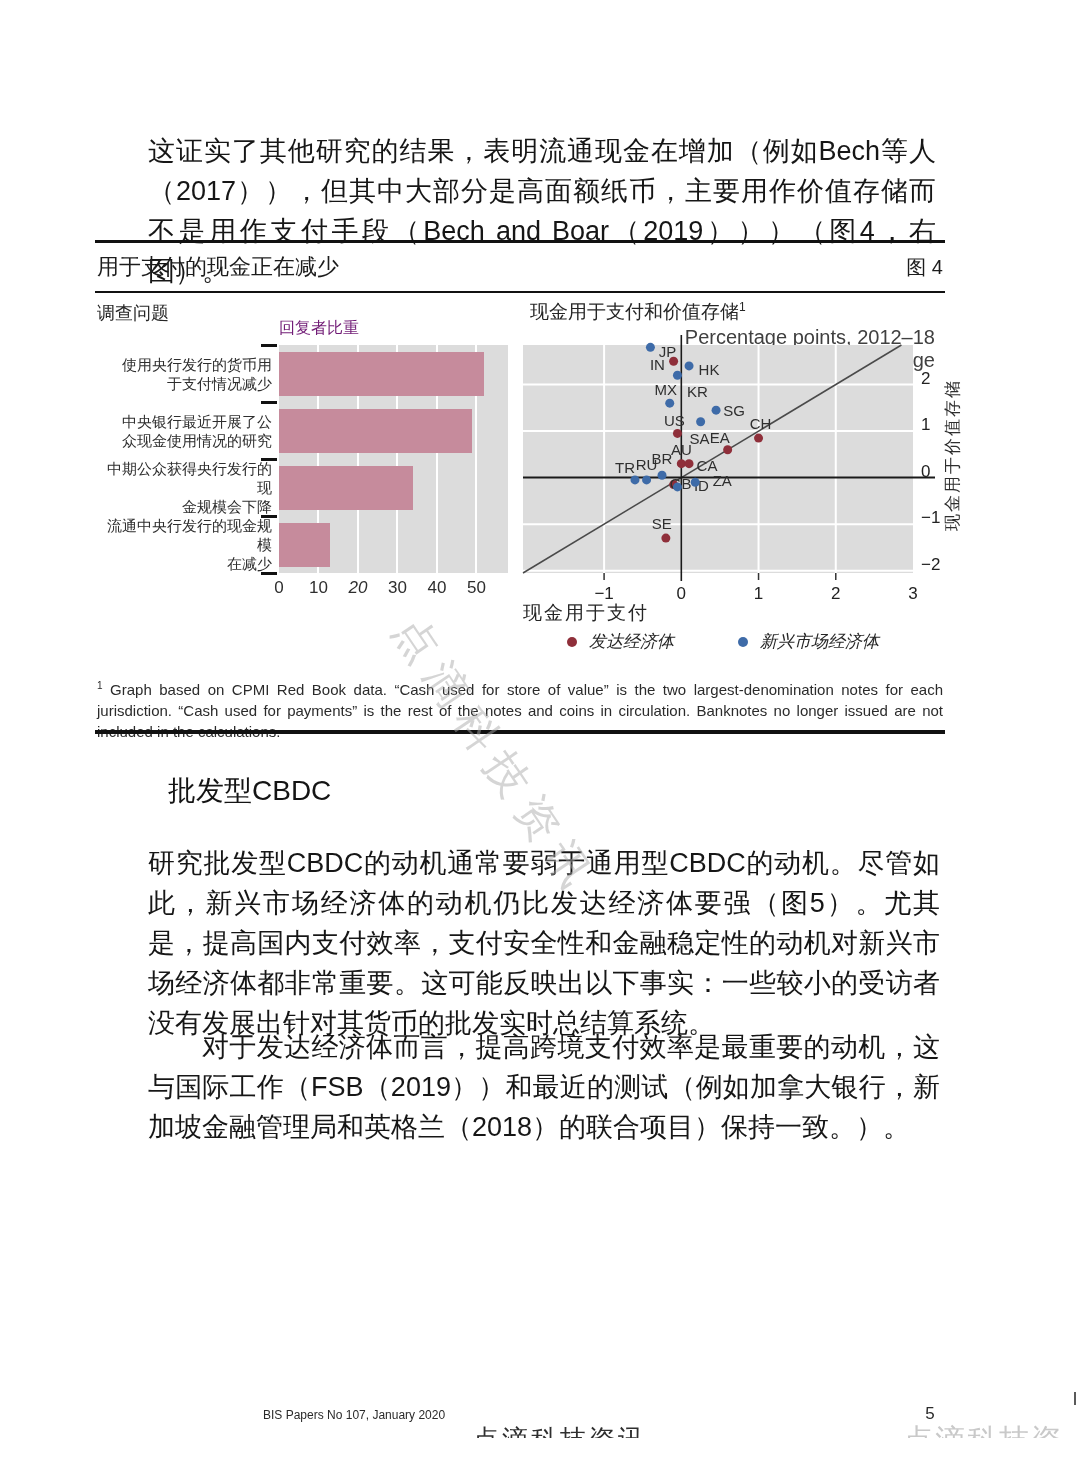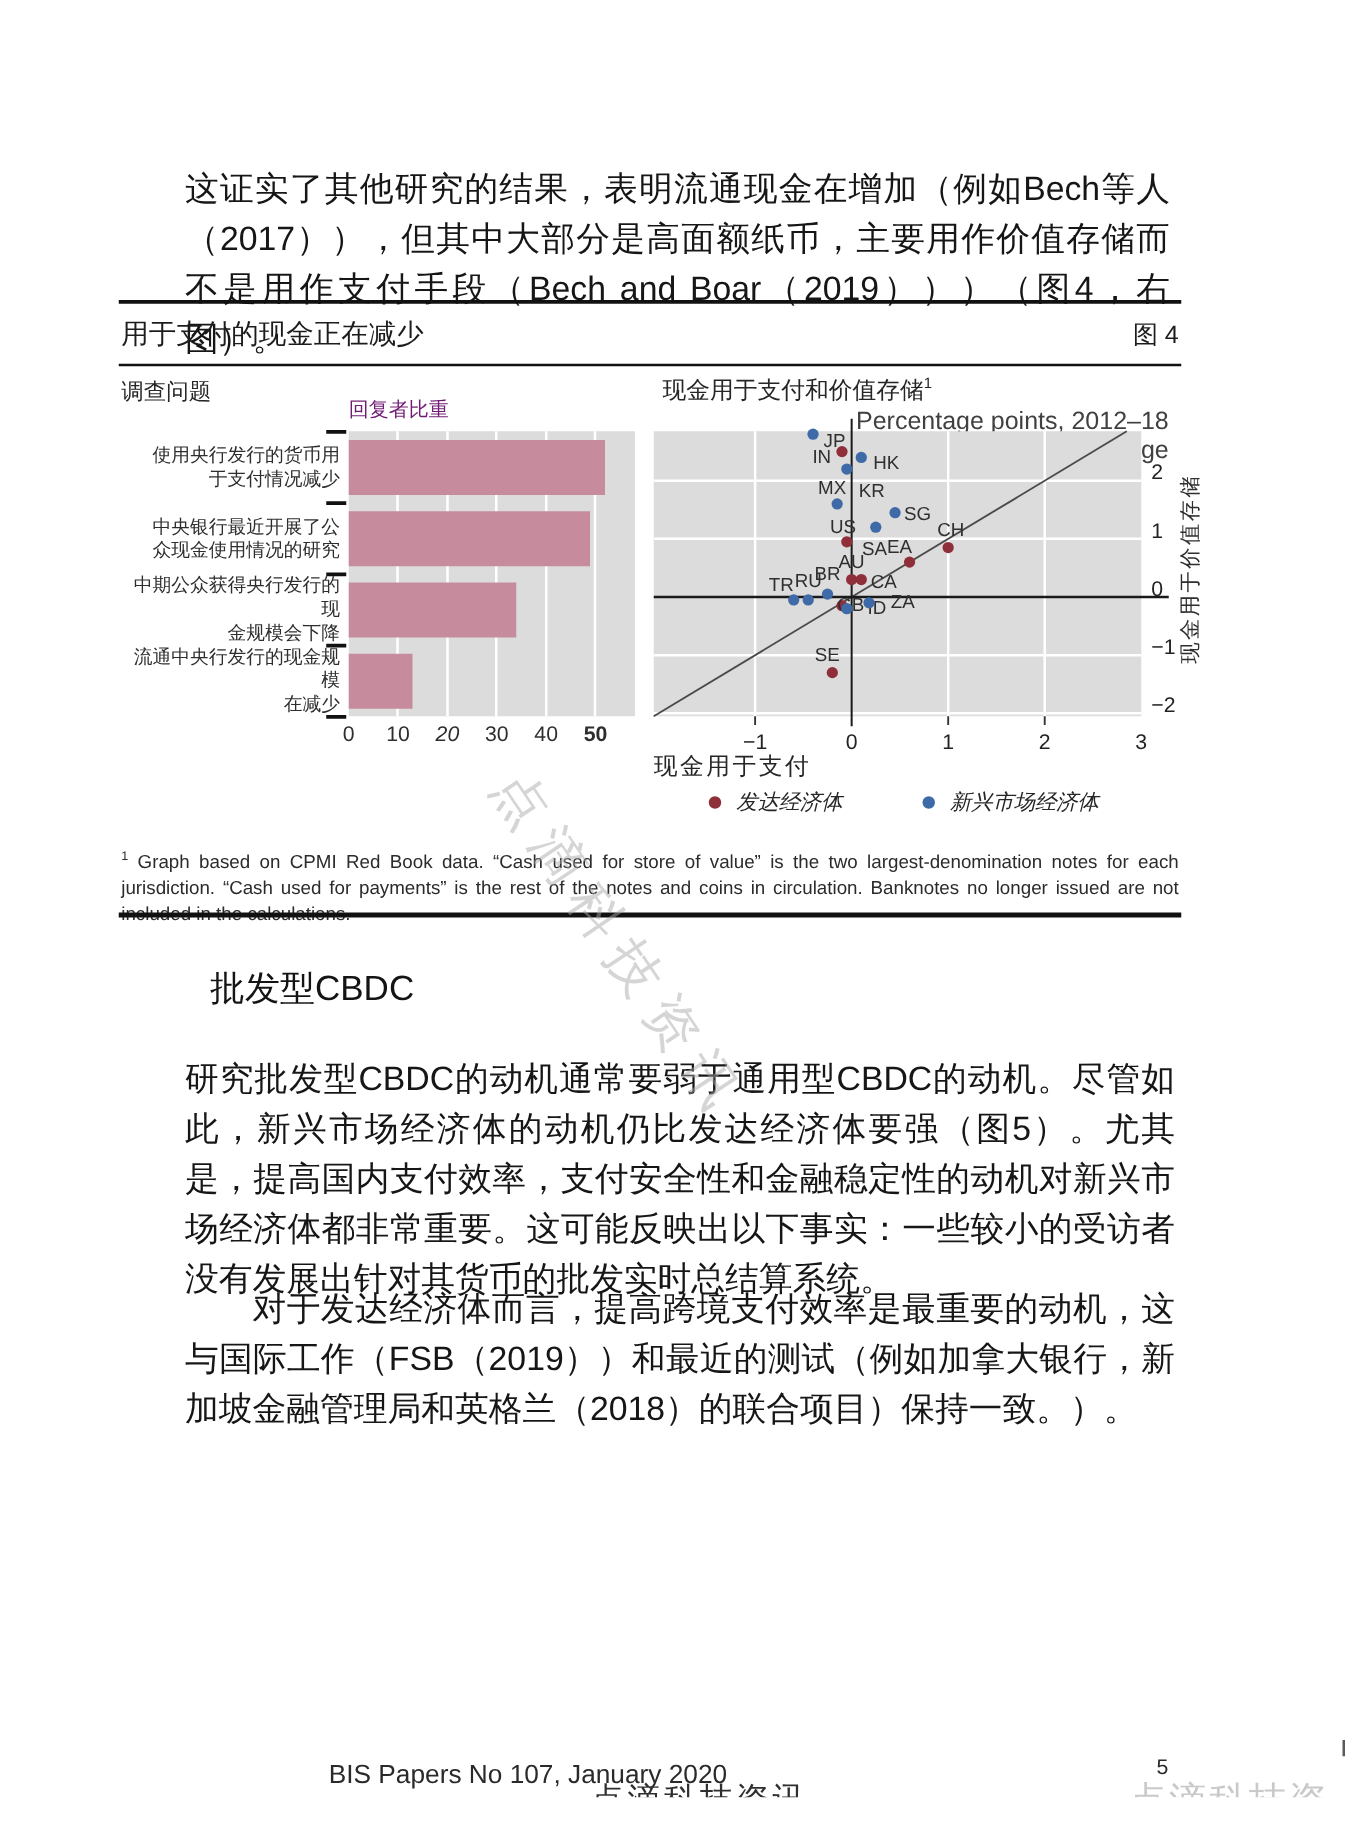--- a/index.html
+++ b/index.html
@@ -33,21 +33,21 @@
   .xlabel{left:523px;top:600px;width:390px;text-align:left;font-size:19px;color:#262626;letter-spacing:2px;}
   .legend{left:523px;top:630px;width:400px;display:flex;justify-content:center;gap:64px;font-style:italic;}
   .legend-item{display:flex;align-items:center;gap:12px;font-size:17px;color:#262626;}
   .legend-dot{width:10px;height:10px;border-radius:50%;}
   .footnote{left:97px;top:660px;width:846px;font-size:15px;line-height:21px;color:#2b2b2b;text-align:justify;}
   .footnote sup{font-size:10px;}
   .sources{left:97px;top:706px;width:846px;font-size:15px;color:#2b2b2b;}
   .sec-heading{left:168px;top:772px;font-size:28px;color:#141414;}
   .para{left:148px;top:816px;width:792px;font-size:27px;line-height:40px;text-align:justify;color:#161616;}
   .para2{top:1000px;text-indent:2em;}
-  .footer-left{left:263px;top:1408px;font-size:21px;color:#2a2a2a;}
+  .footer-left{left:263px;top:1408px;font-size:12px;color:#2a2a2a;}
   .page-num{left:900px;top:1404px;width:60px;text-align:center;font-size:17px;color:#2a2a2a;}
   .footer-center{left:400px;top:1422px;width:320px;text-align:center;font-size:26px;color:#2f2f2f;letter-spacing:3px;}
   .brand{left:840px;top:1420px;display:flex;align-items:center;gap:6px;color:#c9c9c9;}
   .brand-text{font-size:30px;letter-spacing:2px;color:#c9c9c9;}
   .bottom-rule{left:836px;top:1462px;width:244px;height:5px;background:#161616;}
   .edge-tick{left:1074px;top:1392px;width:2px;height:13px;background:#5a5a5a;}
   .watermark{left:428px;top:606px;font-size:43px;color:#a9a9a9;opacity:.48;letter-spacing:11px;
              transform:rotate(56deg);transform-origin:0 0;pointer-events:none;z-index:6;white-space:nowrap;}
 </style>
 </head>
@@ -95,21 +95,21 @@
       <div class="bar" style="top: 64px; height: 44px; width: 193.466px;"></div>
       <div class="bar" style="top: 121px; height: 44px; width: 134.241px;"></div>
       <div class="bar" style="top: 178px; height: 44px; width: 51.3276px;"></div>
     </div>
   <div class="abs bar-xticks" id="bar-xticks">
       <span class="bar-xtick" style="left: 0px;">0</span>
       <span class="bar-xtick" style="left: 39.4828px;">10</span>
       <span class="bar-xtick" style="left: 78.9655px; font-style: italic;">20</span>
       <span class="bar-xtick" style="left: 118.448px;">30</span>
       <span class="bar-xtick" style="left: 157.931px;">40</span>
-      <span class="bar-xtick" style="left: 197.414px; font-weight: bold;">50</span>
+      <span class="bar-xtick" style="left: 197.414px;">50</span>
     </div>
 
   <div class="abs scatter-wrap" id="scatter-wrap">
       <svg width="390" height="228">
         <rect x="0" y="0" width="390" height="228" fill="#dcdcdc"></rect>
         <line x1="81.08910891089107" y1="0" x2="81.08910891089107" y2="228" stroke="#fff" stroke-width="2"></line>
         <line x1="235.54455445544554" y1="0" x2="235.54455445544554" y2="228" stroke="#fff" stroke-width="2"></line>
         <line x1="312.7722772277228" y1="0" x2="312.7722772277228" y2="228" stroke="#fff" stroke-width="2"></line>
         <line x1="0" y1="39.55102040816327" x2="390" y2="39.55102040816327" stroke="#fff" stroke-width="2"></line>
         <line x1="0" y1="86.08163265306122" x2="390" y2="86.08163265306122" stroke="#fff" stroke-width="2"></line>

